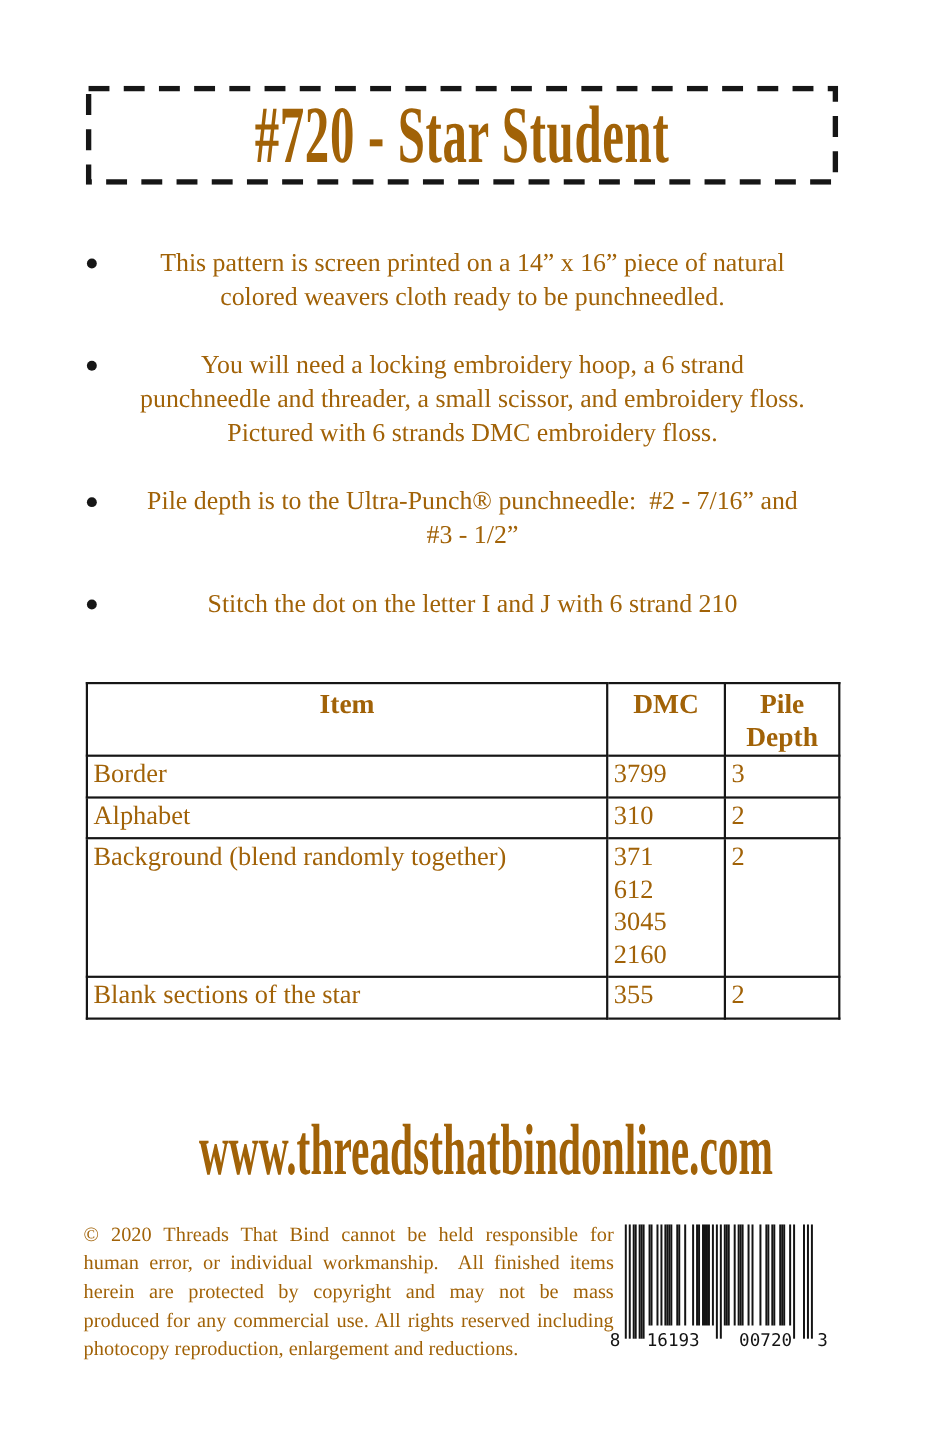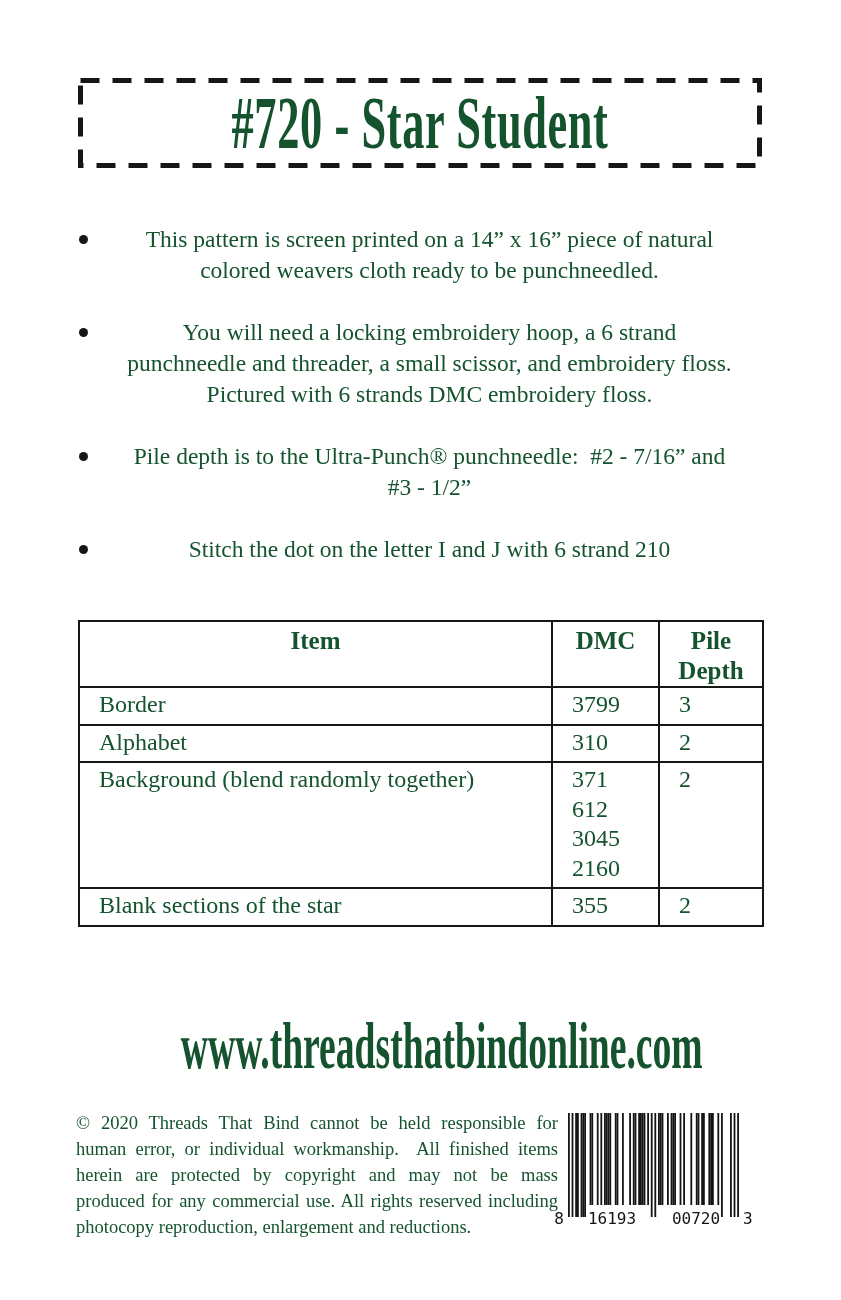--- a/index.html
+++ b/index.html
@@ -1,19 +1,19 @@
 <!DOCTYPE html>
 <html><head>
 <meta charset="utf-8">
 <style>
   * { margin:0; padding:0; box-sizing:border-box; }
   html,body { background:#ffffff; }
   .page {
     position:relative; width:841px; height:1300px; margin:0 auto;
-    background:#ffffff; color:#14532d; overflow:hidden;
+    background:#ffffff; color:#a16207; overflow:hidden;
     font-family:"Liberation Serif", serif;
   }
 
   
   .title-box { position:absolute; left:78px; top:78px; width:684px; height:90px; }
   .dash-rect { position:absolute; left:0; top:0; width:100%; height:100%; }
   .title {
     position:absolute; left:0; top:0; width:100%; height:100%;
     display:flex; align-items:center; justify-content:center;
     font-size:74px; font-weight:bold; white-space:nowrap;
@@ -36,21 +36,21 @@
   .floss {
     position:absolute; left:78px; top:620px; width:684px;
     border-collapse:collapse; font-size:24px; table-layout:fixed;
   }
   .floss .c1 { width:473px; } .floss .c2 { width:107px; } .floss .c3 { width:104px; }
   .floss th, .floss td { border:2px solid #161616; vertical-align:top; }
   .floss th {
     font-weight:bold; text-align:center; height:64px;
     padding-top:4px; font-size:25px; line-height:30px;
   }
-  .floss td { height:34px; padding:2px 6px 4px 19px; line-height:29px; }
+  .floss td { height:34px; padding:2px 6px 4px 5px; line-height:29px; }
   .floss .dmc-number { line-height:29.5px; }
 
   
   .website {
     position:absolute; left:0; top:1008px; width:100%;
     text-align:center; font-size:66px; font-weight:bold; white-space:nowrap;
     transform:scaleX(0.57); transform-origin:center;
   }
 
   

